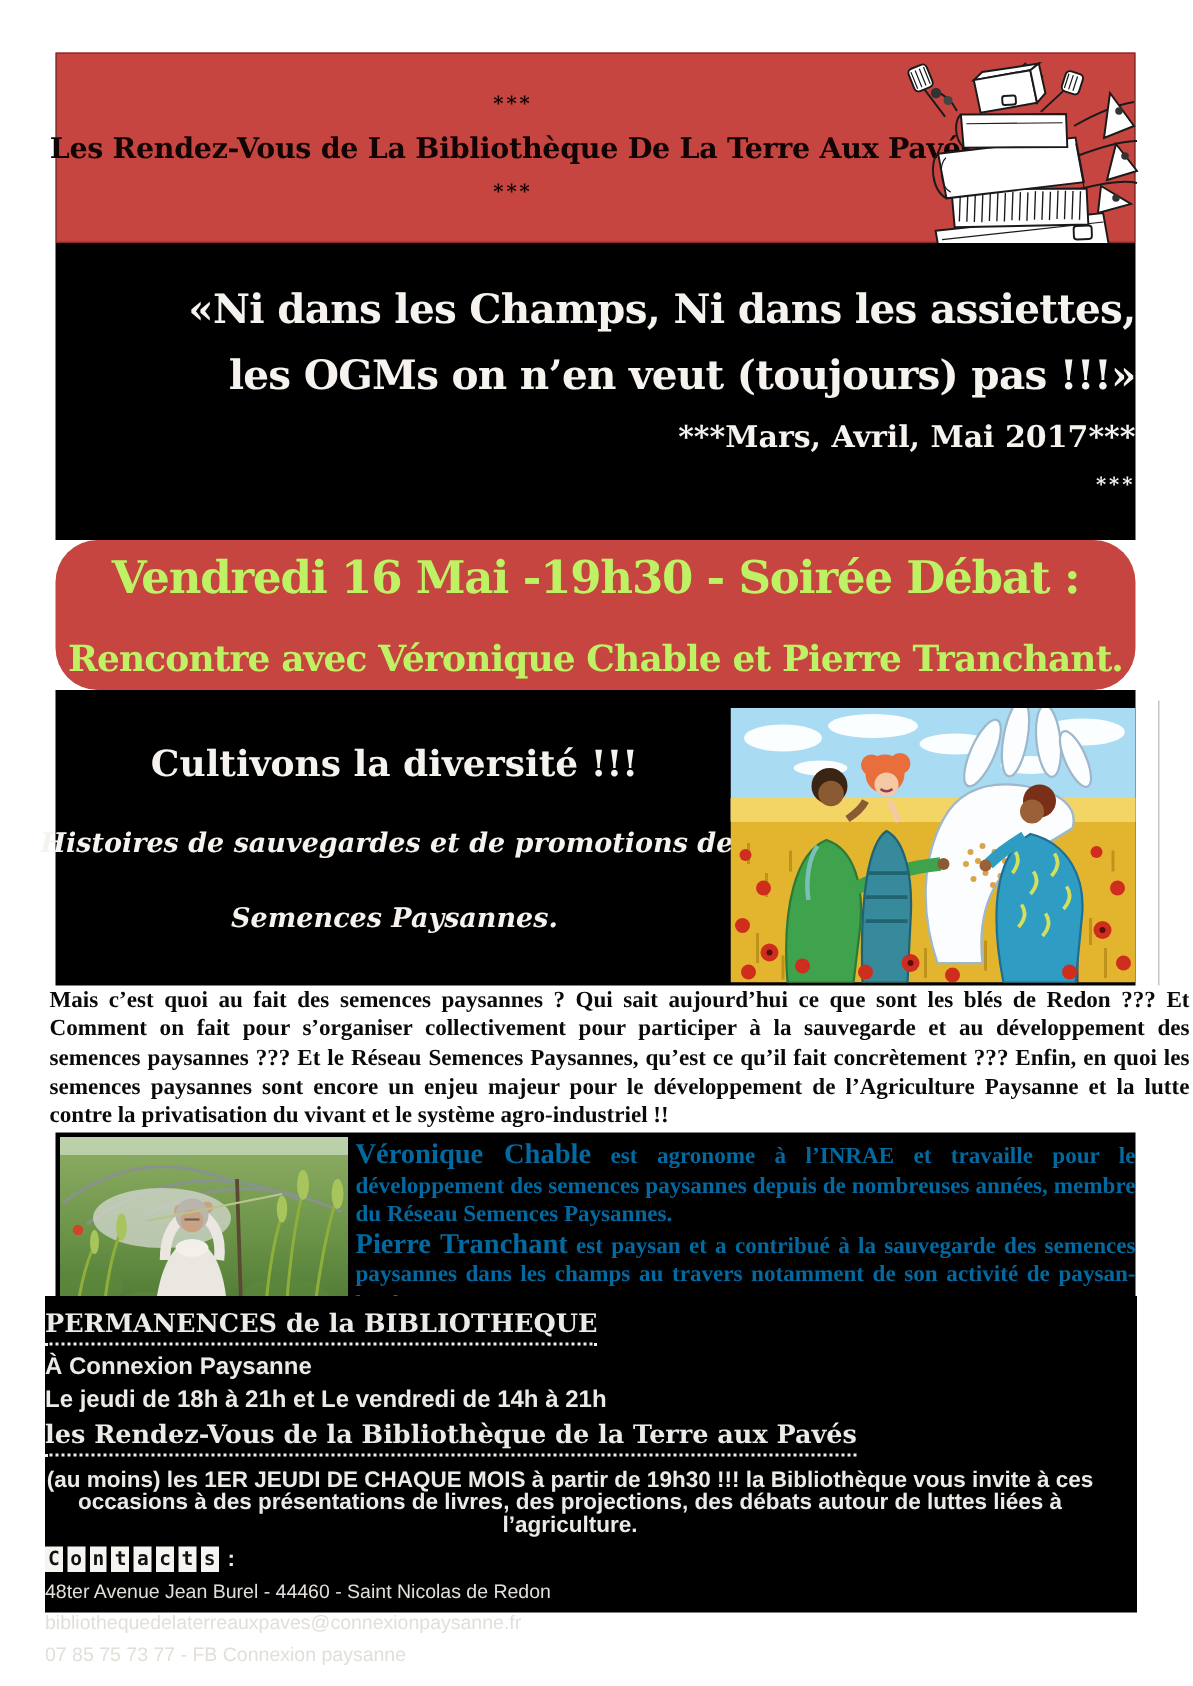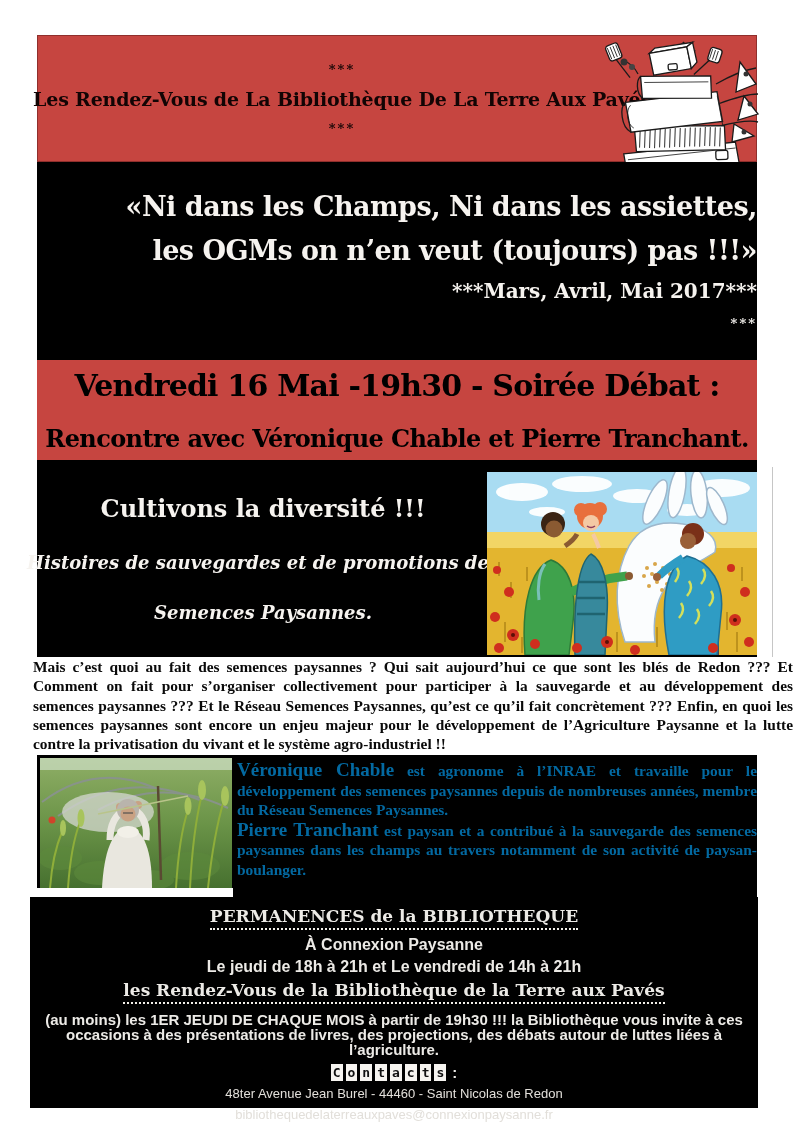--- a/index.html
+++ b/index.html
@@ -26,21 +26,21 @@
   .stars-sm { font-size:13px; letter-spacing:2px; }
   #header-title { font-size:19px; letter-spacing:-0.2px; white-space:nowrap; }
 
   #band-black-a { display:flex; flex-direction:column; justify-content:center;
     align-items:flex-end; gap:13px; color:#f6f3ef; text-align:center; }
   .slogan-line { font-size:27px; letter-spacing:-0.5px; white-space:nowrap; }
   .slogan-dates { font-size:20px; }
   .slogan-stars { font-size:13px; letter-spacing:2px; }
 
   #band-red-2 { display:flex; flex-direction:column; justify-content:center;
-    align-items:center; gap:21px; color:#000000; text-align:center; }
+    align-items:center; gap:21px; color:#bef264; text-align:center;border-radius:28px; }
   #event-line1 { font-size:30px; letter-spacing:-0.8px; white-space:nowrap; }
   #event-line2 { font-size:24px; letter-spacing:-0.6px; white-space:nowrap; }
 
   #band-black-c .text-col {
     position:absolute; left:0; top:0; width:452px; height:100%;
     display:flex; flex-direction:column; justify-content:center;
     align-items:center; gap:29px; color:#f6f3ef; text-align:center;
   }
   #theme-title { font-size:24px; }
   .theme-sub { font-size:18px; font-style:italic; white-space:nowrap; }
@@ -61,22 +61,22 @@
   #photo-gap { position:absolute; left:0; top:133px; width:196px; height:9px; background:#fff; }
   #bios-text {
     position:absolute; left:200px; top:5px; width:520px;
     color:#0369a1; font-family:"Liberation Serif", serif; font-weight:700;
     font-size:15.4px; line-height:19.6px; text-align:justify;
   }
   .bio-name { font-size:19px; }
 
   
   #footer {
-    left:30px; top:897px; width:728px; height:211px; background:#000;
-    display:flex; flex-direction:column; align-items:center;
+    left:30px; top:864px; width:728px; height:211px; background:#000;
+    display:flex; flex-direction:column; align-items:flex-start;
     padding-top:9px; gap:4px; color:#eceae6; text-align:center;
   }
   .dotted-underline {
     font-family:"DejaVu Serif", serif; font-weight:700; font-size:17px;
     border-bottom:2px dotted #f2efe9; padding-bottom:2px; line-height:20px;
   }
   #footer-location { font-size:16px; font-weight:700; margin-top:2px; }
   #footer-hours { font-size:16px; font-weight:700; }
   #footer-monthly { font-size:15px; font-weight:700; width:700px; line-height:15px; margin-top:4px; }
   #contacts-line { display:flex; align-items:center; gap:6px; margin-top:3px; }

